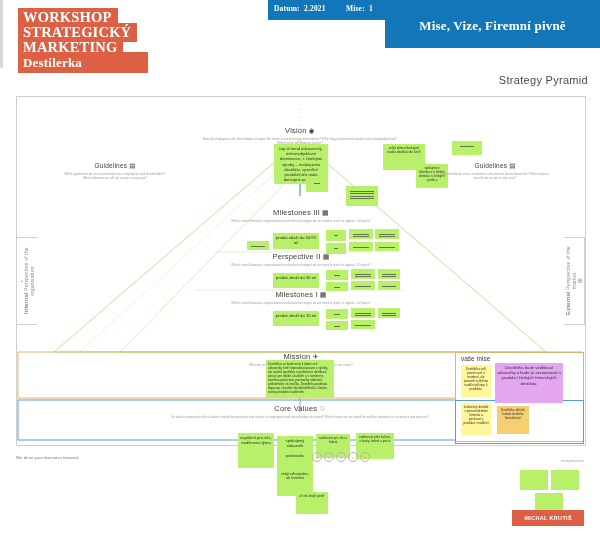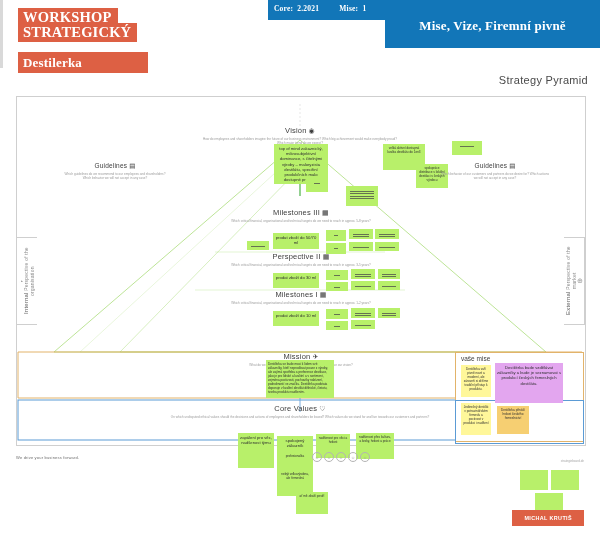--- a/index.html
+++ b/index.html
@@ -93,27 +93,28 @@
 </style>
 </head>
 <body>
 
 <div id="top-left-rule"></div>
 
 <div id="brand-block" style="width:140px;height:64px;">
   <div id="brand-shade"></div>
   <div id="brand-r1"><span class="brand-line">WORKSHOP</span></div>
   <div id="brand-r2"><span class="brand-line">STRATEGICKÝ</span></div>
+  <div id="brand-r3"><span class="brand-line">MARKETING</span></div>
   <div id="brand-r4"><span class="brand-line small">Destilerka</span></div>
 </div>
 
 <div id="meta-bar2"></div>
 <div id="title-bar"></div>
 <div id="meta-text">
-  <span>Core:</span>
+  <span>Datum:</span>
   <span>&nbsp;</span><span>2.2021</span>
   <span class="sep"></span>
   <span>Mise:</span>
   <span>&nbsp;</span><span>1</span>
 </div>
 <div id="title-text">Mise, Vize, Firemní pivně</div>
 
 <div id="strategy-pyramid-title">Strategy Pyramid</div>
 
 <div id="canvas"></div>

